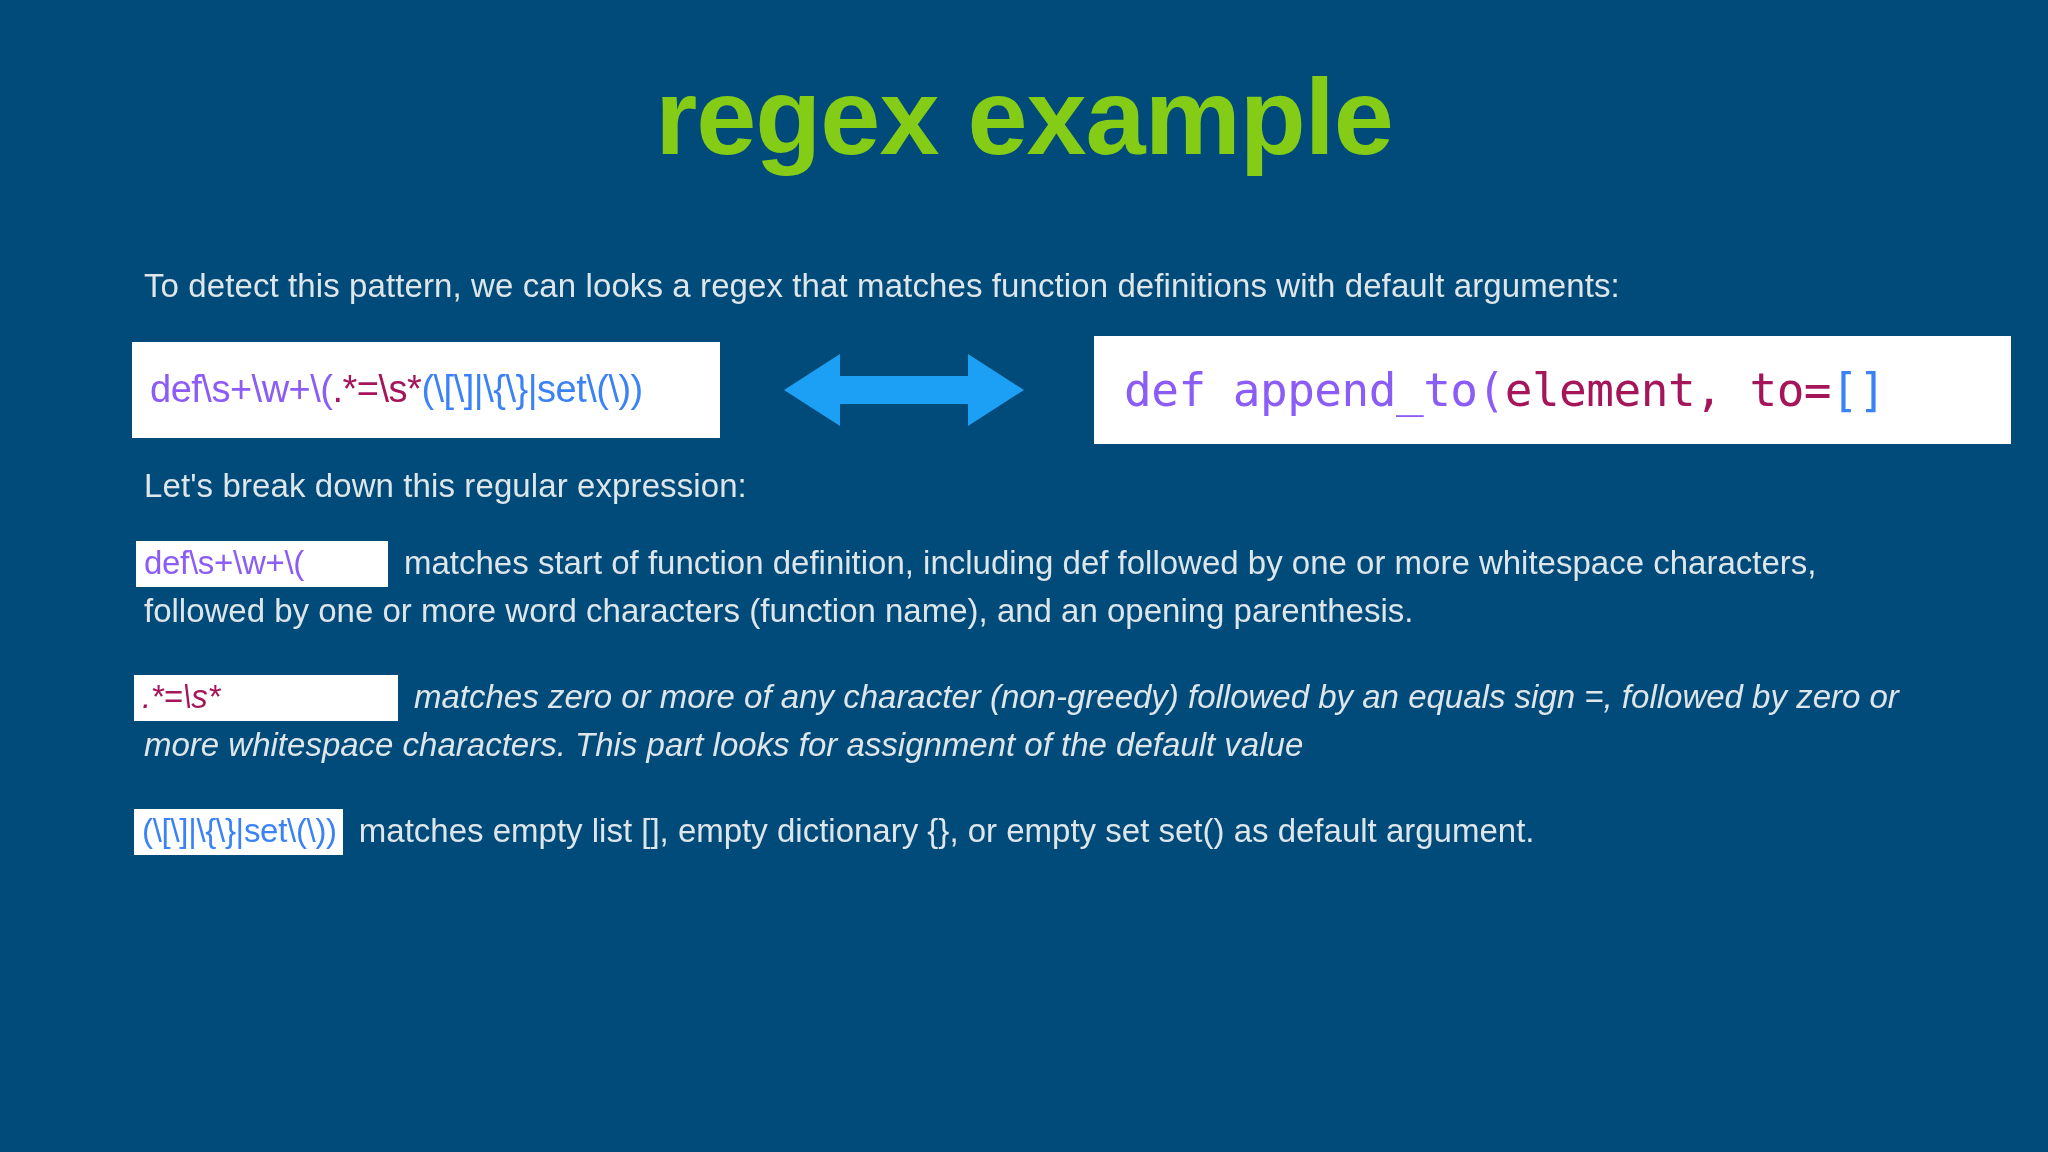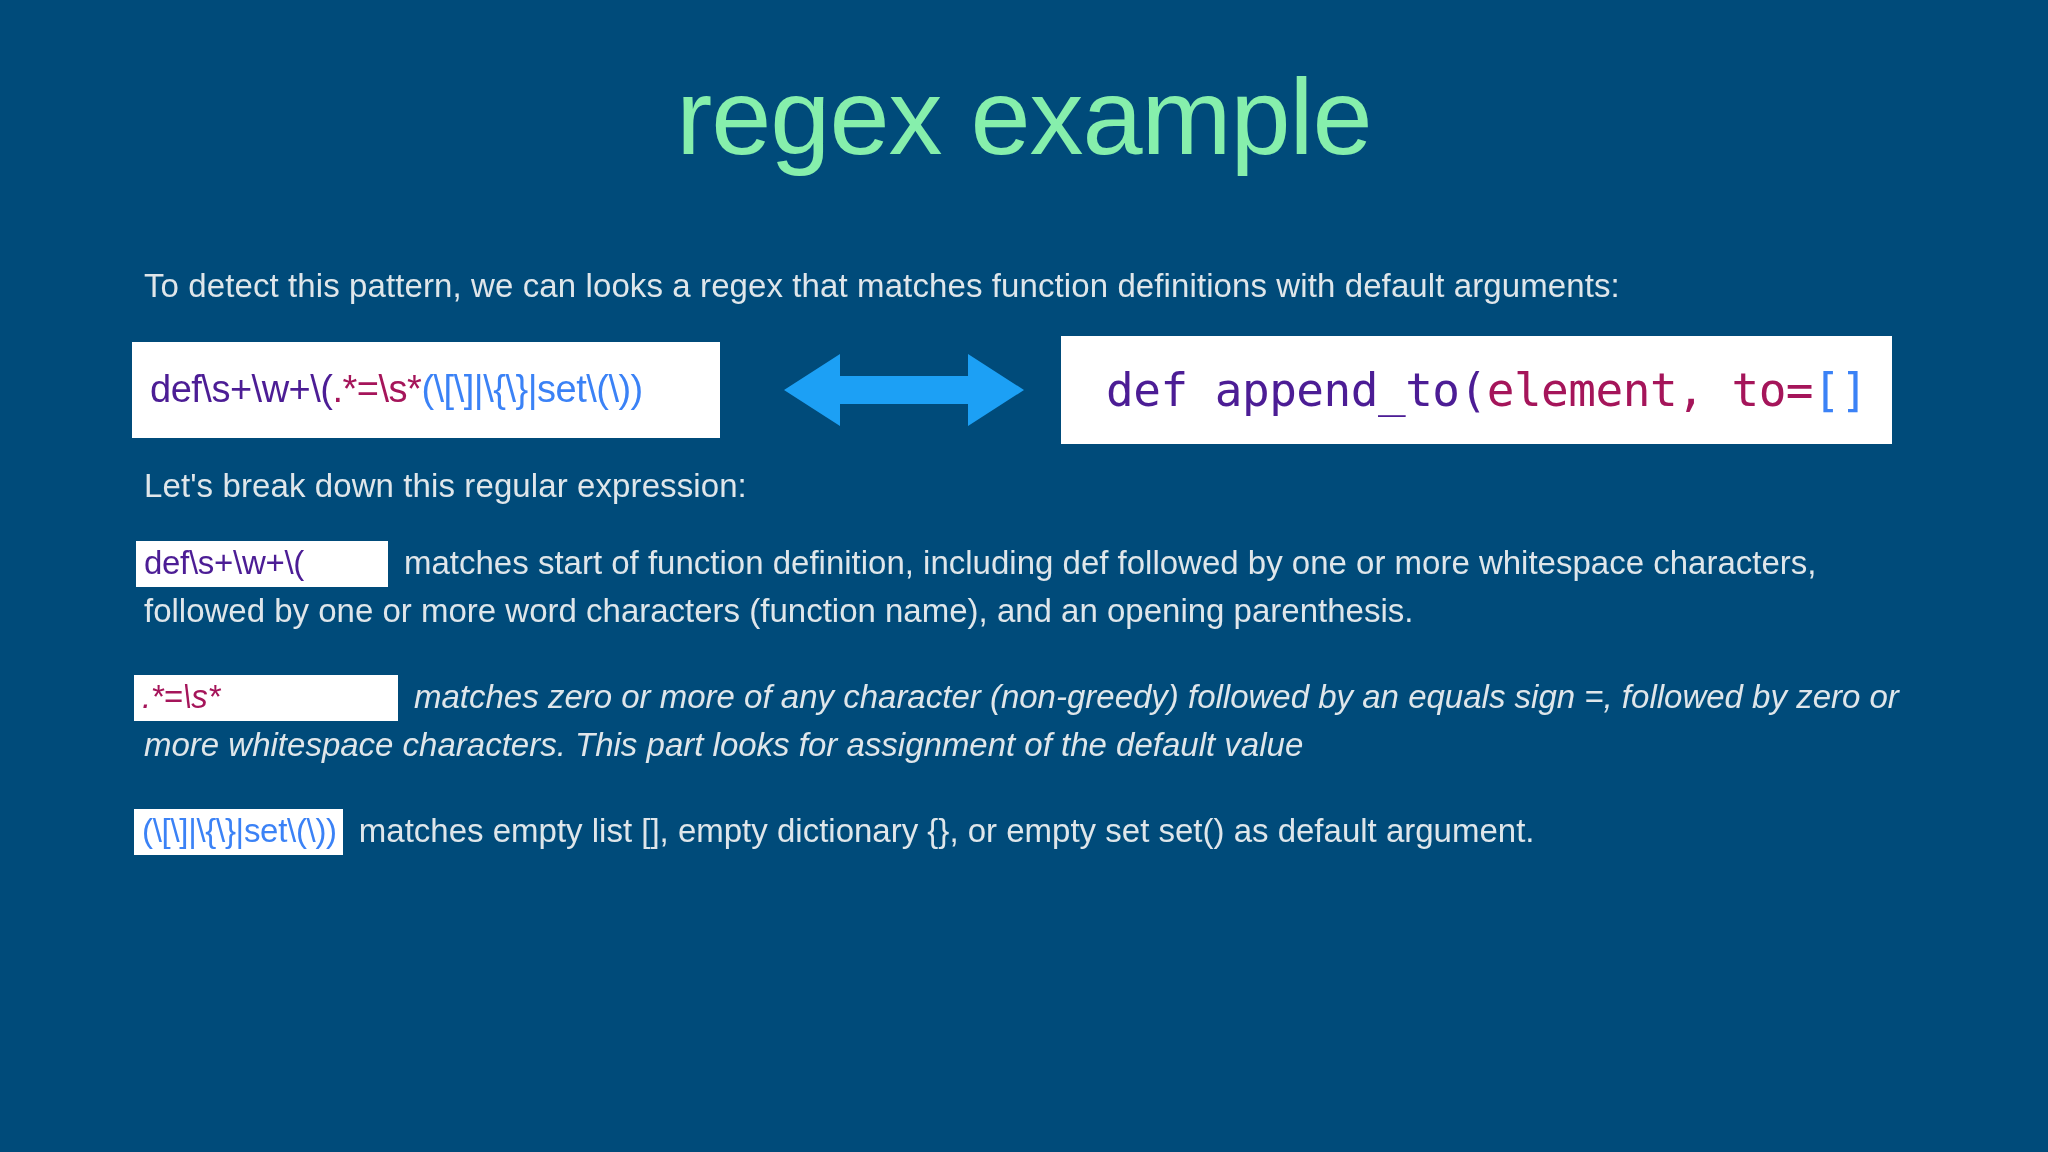--- a/index.html
+++ b/index.html
@@ -23,22 +23,22 @@
   }
 
   .slide-title {
     position: absolute;
     top: 58px;
     left: 0;
     width: 2048px;
     text-align: center;
     font-size: 108px;
     line-height: 1.1;
-    font-weight: 400;
-    color: #86efac;
+    font-weight: 700;
+    color: #84cc16;
     letter-spacing: -1px;
   }
 
   .content {
     position: absolute;
     top: 262px;
     left: 144px;
     width: 1770px;
   }
 
@@ -76,48 +76,48 @@
   }
   .regex-text {
     font-size: 38px;
     font-family: "Liberation Sans", sans-serif;
     white-space: pre;
     letter-spacing: -0.5px;
   }
 
   .code-box {
     position: absolute;
-    left: 917px;
+    left: 950px;
     top: 0px;
-    width: 831px;
+    width: 917px;
     height: 108px;
     background: #ffffff;
     display: flex;
     align-items: center;
-    padding-left: 45px;
+    padding-left: 30px;
     box-sizing: border-box;
     overflow: hidden;
   }
   .code-text {
     font-family: "DejaVu Sans Mono", monospace;
     font-size: 46px;
     white-space: pre;
     letter-spacing: -0.5px;
   }
 
   .arrow-wrap {
     position: absolute;
     left: 640px;
     top: 14px;
     width: 240px;
     height: 80px;
   }
 
   
-  .c-blue   { color: #4c1d95; }
+  .c-blue   { color: #8b5cf6; }
   .c-crim   { color: #a5155a; }
   .c-green  { color: #3b82f6; }
 
   
   .breakdown-lead {
     margin: 0 0 30px 0;
   }
 
   .bullet {
     margin: 0 0 34px 0;

